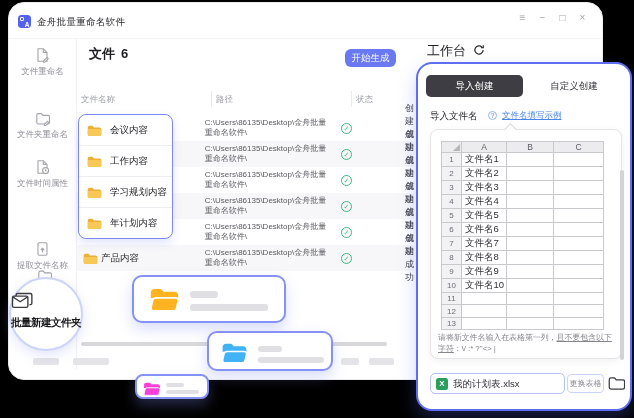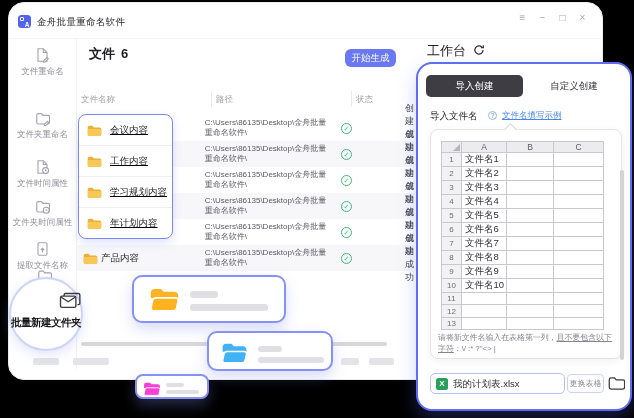--- a/index.html
+++ b/index.html
@@ -39,39 +39,39 @@
   .frow.striped { background:#f7f7f9; }
   .frow .c-name { width:139px; display:flex; align-items:center; gap:3px; padding-left:6px; font-size:9.5px; color:#2b2b30; }
   .frow .c-path { width:140px; font-size:8px; color:#5a5a62; line-height:10px; }
   .frow .c-status { flex:1; display:flex; align-items:center; gap:5px; padding-left:8px; }
   .frow .c-status .txt { font-size:9px; color:#3c3c43;margin-left:48px; }
   .check { width:11px; height:11px; border:1.2px solid #3abc80; border-radius:50%; color:#3abc80;
            font-size:7px; line-height:9px; text-align:center; flex:none; }
 
   .callout { position:absolute; left:78px; top:114px; width:95px; height:125px; background:#fff;
              border:1.5px solid #7b88f3; border-radius:8px; z-index:6;
-             box-shadow:0 4px 10px rgba(120,130,240,.22); display:flex; flex-direction:column; overflow:hidden;text-decoration:underline; }
+             box-shadow:0 4px 10px rgba(120,130,240,.22); display:flex; flex-direction:column; overflow:hidden; }
   .callout .ci { flex:1; display:flex; align-items:center; gap:8px; padding-left:8px; cursor:pointer; }
   .callout .ci + .ci { border-top:1px solid #eeeef2; }
   .callout .ci .lbl { font-size:9.5px; color:#26262b; }
 
   .hscroll { position:absolute; left:72px; top:339px; width:306px; height:4px; background:#d8d8db; border-radius:2px; }
   .skel { position:absolute; background:#e4e4e8; border-radius:2px; height:7px; top:355px; }
 
   
   .fcard { position:absolute; background:#fff; border:2px solid #8591f4; z-index:25;
            box-shadow:0 6px 14px rgba(130,140,245,.30); }
   .fcard .bar { position:absolute; background:#e0e0e4; border-radius:3px; }
   .card-yellow { left:132px; top:275px; width:154px; height:48px; border-radius:10px; }
   .card-blue   { left:207px; top:331px; width:126px; height:40px; border-radius:10px; }
   .card-pink   { left:135px; top:374px; width:74px;  height:25px; border-radius:8px; }
 
   
   .badge { position:absolute; left:9px; top:277px; width:74px; height:74px; background:#fff; border:2px solid #ccd4f8;
-           border-radius:50%; z-index:30; box-shadow:0 4px 12px rgba(140,150,240,.25); text-align:right; }
+           border-radius:50%; z-index:30; box-shadow:0 4px 12px rgba(140,150,240,.25); text-align:left; }
   .badge svg { margin-top:13px; }
   .badge .blbl { margin-top:1px; font-size:10.5px; font-weight:bold; color:#18181c; white-space:nowrap; letter-spacing:-0.5px; }
 
   
   .wb-head { position:absolute; left:427px; top:42px; display:flex; align-items:center; gap:7px; z-index:21; }
   .wb-head .t { font-size:13px; font-weight:normal; color:#1f1f24; }
   .panel { position:absolute; left:416px; top:62px; width:216px; height:349px; background:#fff;
            border:2.5px solid #5e6df1; border-radius:16px; z-index:20; box-shadow:0 8px 18px rgba(90,105,240,.28); }
   .tab-active { position:absolute; left:8px; top:11px; width:97px; height:22px; background:#3d3d43; border-radius:5px;
                 color:#fff; font-size:9.5px; line-height:22px; text-align:center; cursor:pointer; }
@@ -154,30 +154,20 @@
       <span>
           <svg width="15" height="16" viewBox="0 0 15 16" fill="none" stroke="#a3a3ab" stroke-width="1.1">
             <path d="M3 1.8h5.3L12 5.4v8.8H3z"></path>
             <path d="M8.3 1.8v3.6H12"></path>
             <circle cx="10.6" cy="11.6" r="3" fill="#fff"></circle>
             <path d="M10.6 10.3v1.4h1.2"></path>
           </svg>
         </span>
       <span class="lbl">文件时间属性</span>
     </div>
-    <div class="side-item" style="top:196px">
-      <span>
-          <svg width="16" height="15" viewBox="0 0 16 15" fill="none" stroke="#a3a3ab" stroke-width="1.1">
-            <path d="M1.8 4.1c0-.8.7-1.5 1.5-1.5h3l1.5 1.8h5.2c.8 0 1.5.7 1.5 1.5v5.6c0 .8-.7 1.5-1.5 1.5H3.3c-.8 0-1.5-.7-1.5-1.5z"></path>
-            <circle cx="11.2" cy="11.2" r="3" fill="#fff"></circle>
-            <path d="M11.2 9.9v1.4h1.2"></path>
-          </svg>
-        </span>
-      <span class="lbl">文件夹时间属性</span>
-    </div>
     <div class="side-item" style="top:238px">
       <span>
           <svg width="15" height="16" viewBox="0 0 15 16" fill="none" stroke="#a3a3ab" stroke-width="1.1">
             <rect x="3" y="1.8" width="9" height="12.4" rx="1.2"></rect>
             <path d="M7.5 11.6V7.4M5.8 9l1.7-1.7L9.2 9"></path>
           </svg>
         </span>
       <span class="lbl">提取文件名称</span>
     </div>
     <div class="side-partial">

